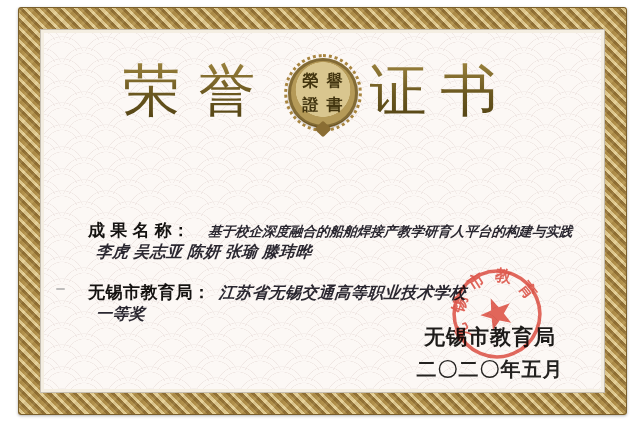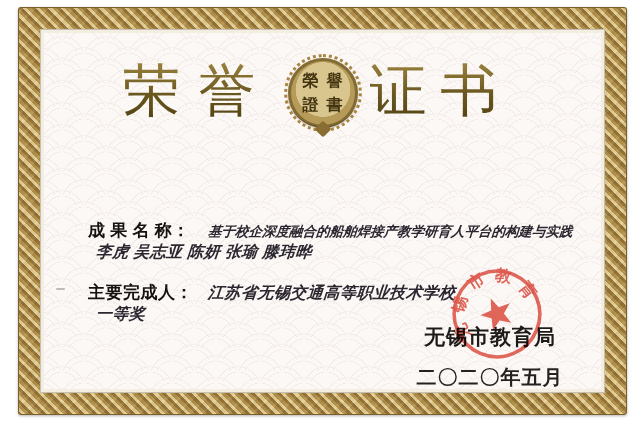--- a/index.html
+++ b/index.html
@@ -53,21 +53,21 @@
   .fields{position:absolute;left:88px;top:211px;right:46px;}
   .frow{display:flex;align-items:baseline;height:31px;}
   .flabel{flex:0 0 112px;font-size:17px;font-weight:700;color:#141210;letter-spacing:.5px;white-space:nowrap;margin-top:8px;}
   .fvalue{margin-left:8px;font-size:16px;font-weight:600;font-style:italic;color:#2a2730;
     transform:skewX(-5deg);white-space:nowrap;letter-spacing:.5px;}
   .fvalue.small{font-size:13.5px;letter-spacing:0;}
 
   
   .issuer-block{position:absolute;left:406px;top:323px;width:168px;text-align:center;}
   .issuer{font-size:21px;font-weight:700;color:#1d1b19;letter-spacing:1px;}
-  .date{margin-top:13px;font-size:20px;font-weight:700;color:#242220;letter-spacing:1px;}
+  .date{margin-top:5px;font-size:20px;font-weight:700;color:#242220;letter-spacing:1px;}
 
   
   .seal{position:absolute;left:449px;top:266px;width:96px;height:96px;
     transform:rotate(-22deg);opacity:.88;mix-blend-mode:multiply;pointer-events:none;}
 
   
   .artifact-dash{position:absolute;left:56px;top:288px;width:9px;height:2px;
     background:#8b8b8b;opacity:.55;border-radius:1px;}
 </style>
 </head>
@@ -95,21 +95,21 @@
 
   <div class="fields">
     <div class="frow">
       <span class="flabel">成 果 名 称：</span>
       <span class="fvalue small">基于校企深度融合的船舶焊接产教学研育人平台的构建与实践</span>
     </div>
     <div class="frow">
       <span class="fvalue">李虎 吴志亚 陈妍 张瑜 滕玮晔</span>
     </div>
     <div class="frow">
-      <span class="flabel">主要完成人：</span>
+      <span class="flabel">无锡市教育局：</span>
       <span class="fvalue">江苏省无锡交通高等职业技术学校</span>
     </div>
     <div class="frow">
       <span class="fvalue">一等奖</span>
     </div>
   </div>
 
   <div class="issuer-block">
     <div class="issuer">无锡市教育局</div>
     <div class="date">二〇二〇年五月</div>

